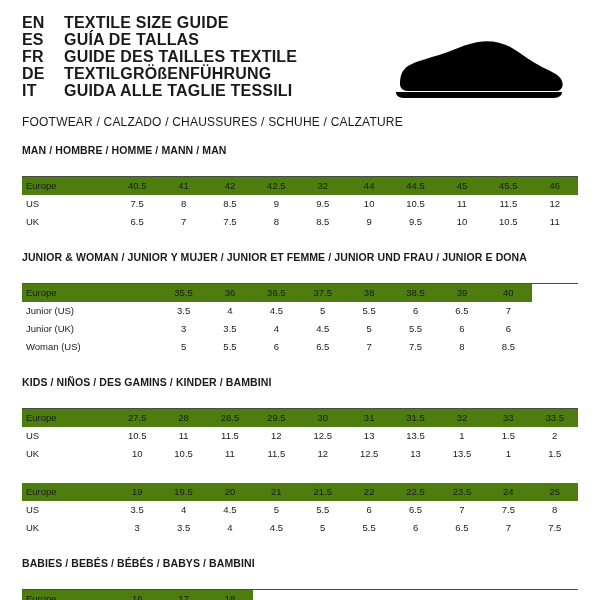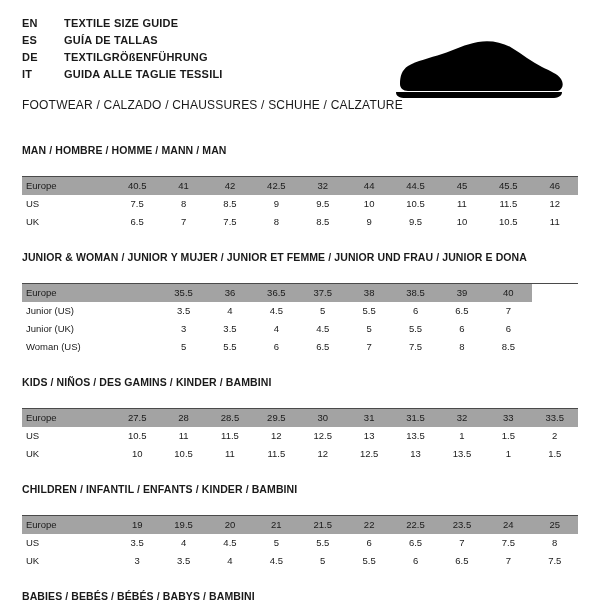--- a/index.html
+++ b/index.html
@@ -29,21 +29,21 @@
   }
   .lang-list {
     display: table;
     border-collapse: collapse;
   }
   .lang-row {
     display: table-row;
   }
   .lang-code, .lang-title {
     display: table-cell;
-    font-size: 11px;
+    font-size: 16px;
     font-weight: bold;
     letter-spacing: .2px;
     padding: 0 0 3px 0;
     line-height: 14px;
     white-space: nowrap;
   }
   .lang-code {
     width: 42px;
   }
   .shoe-icon {
@@ -72,21 +72,21 @@
     border-bottom: 1px solid #4a4a4a;
     margin-bottom: 0;
   }
   table.size {
     width: 100%;
     border-collapse: collapse;
     table-layout: fixed;
     font-size: 9.5px;
   }
   table.size tr.shaded td {
-    background: #a3a3a3;
+    background: #4d7c0f;
   }
   table.size td {
     padding: 3px 0 3px 0;
     line-height: 12px;
     text-align: center;
     color: #1a1a1a;
   }
   table.size td.rowlabel {
     text-align: left;
     padding-left: 4px;
@@ -105,20 +105,24 @@
 
   <div class="header">
     <div class="lang-list">
       <div class="lang-row">
         <span class="lang-code">EN</span>
         <span class="lang-title">TEXTILE SIZE GUIDE</span>
       </div>
       <div class="lang-row">
         <span class="lang-code">ES</span>
         <span class="lang-title">GUÍA DE TALLAS</span>
+      </div>
+      <div class="lang-row">
+        <span class="lang-code">FR</span>
+        <span class="lang-title">GUIDE DES TAILLES TEXTILE</span>
       </div>
       <div class="lang-row">
         <span class="lang-code">DE</span>
         <span class="lang-title">TEXTILGRÖßENFÜHRUNG</span>
       </div>
       <div class="lang-row">
         <span class="lang-code">IT</span>
         <span class="lang-title">GUIDA ALLE TAGLIE TESSILI</span>
       </div>
     </div>
@@ -279,21 +283,20 @@
         <td>13</td>
         <td>13.5</td>
         <td>1</td>
         <td>1.5</td>
       </tr>
     </tbody>
       </table>
   </div>
 
   <div class="block">
-    <div class="block-title">CHILDREN / INFANTIL / ENFANTS / KINDER / BAMBINI</div>
     <table class="size">
       <tbody>
           <tr class="shaded">
         <td class="rowlabel">Europe</td>
         <td>19</td>
         <td>19.5</td>
         <td>20</td>
         <td>21</td>
         <td>21.5</td>
         <td>22</td>

